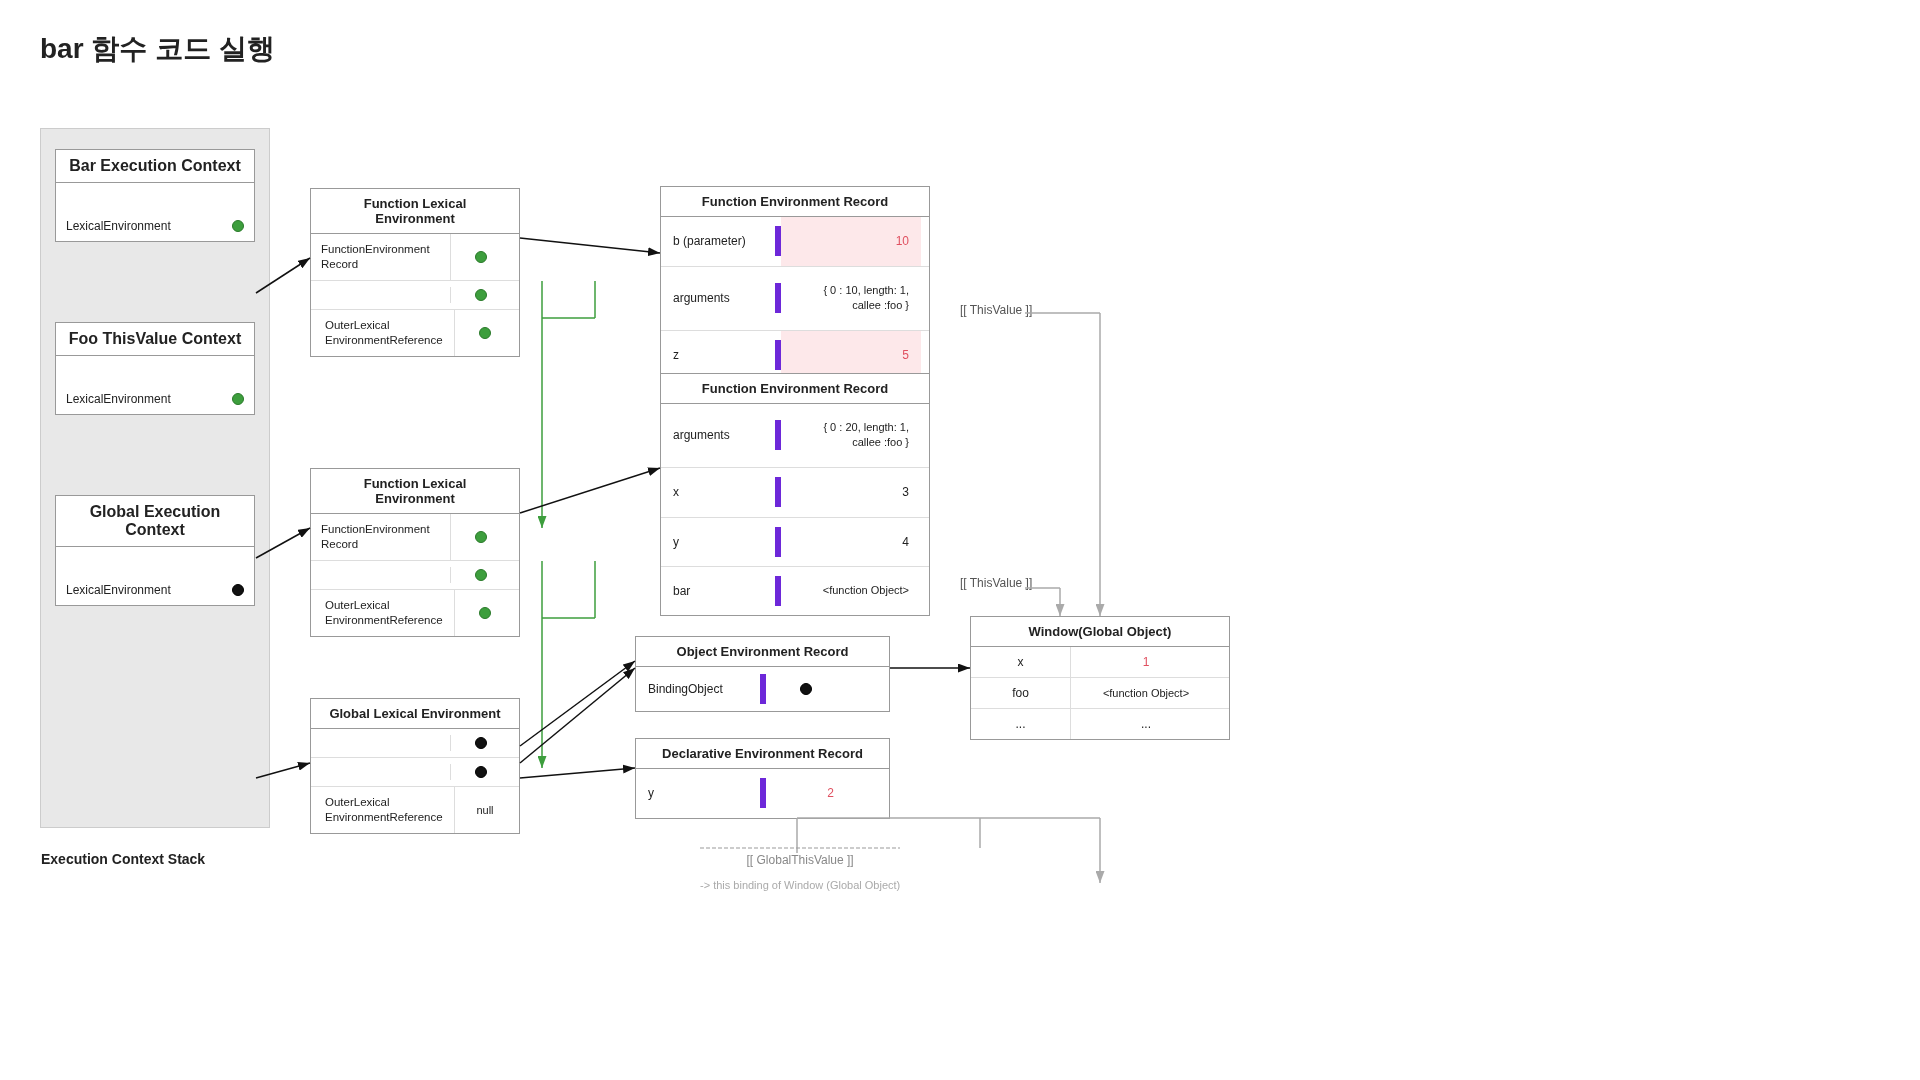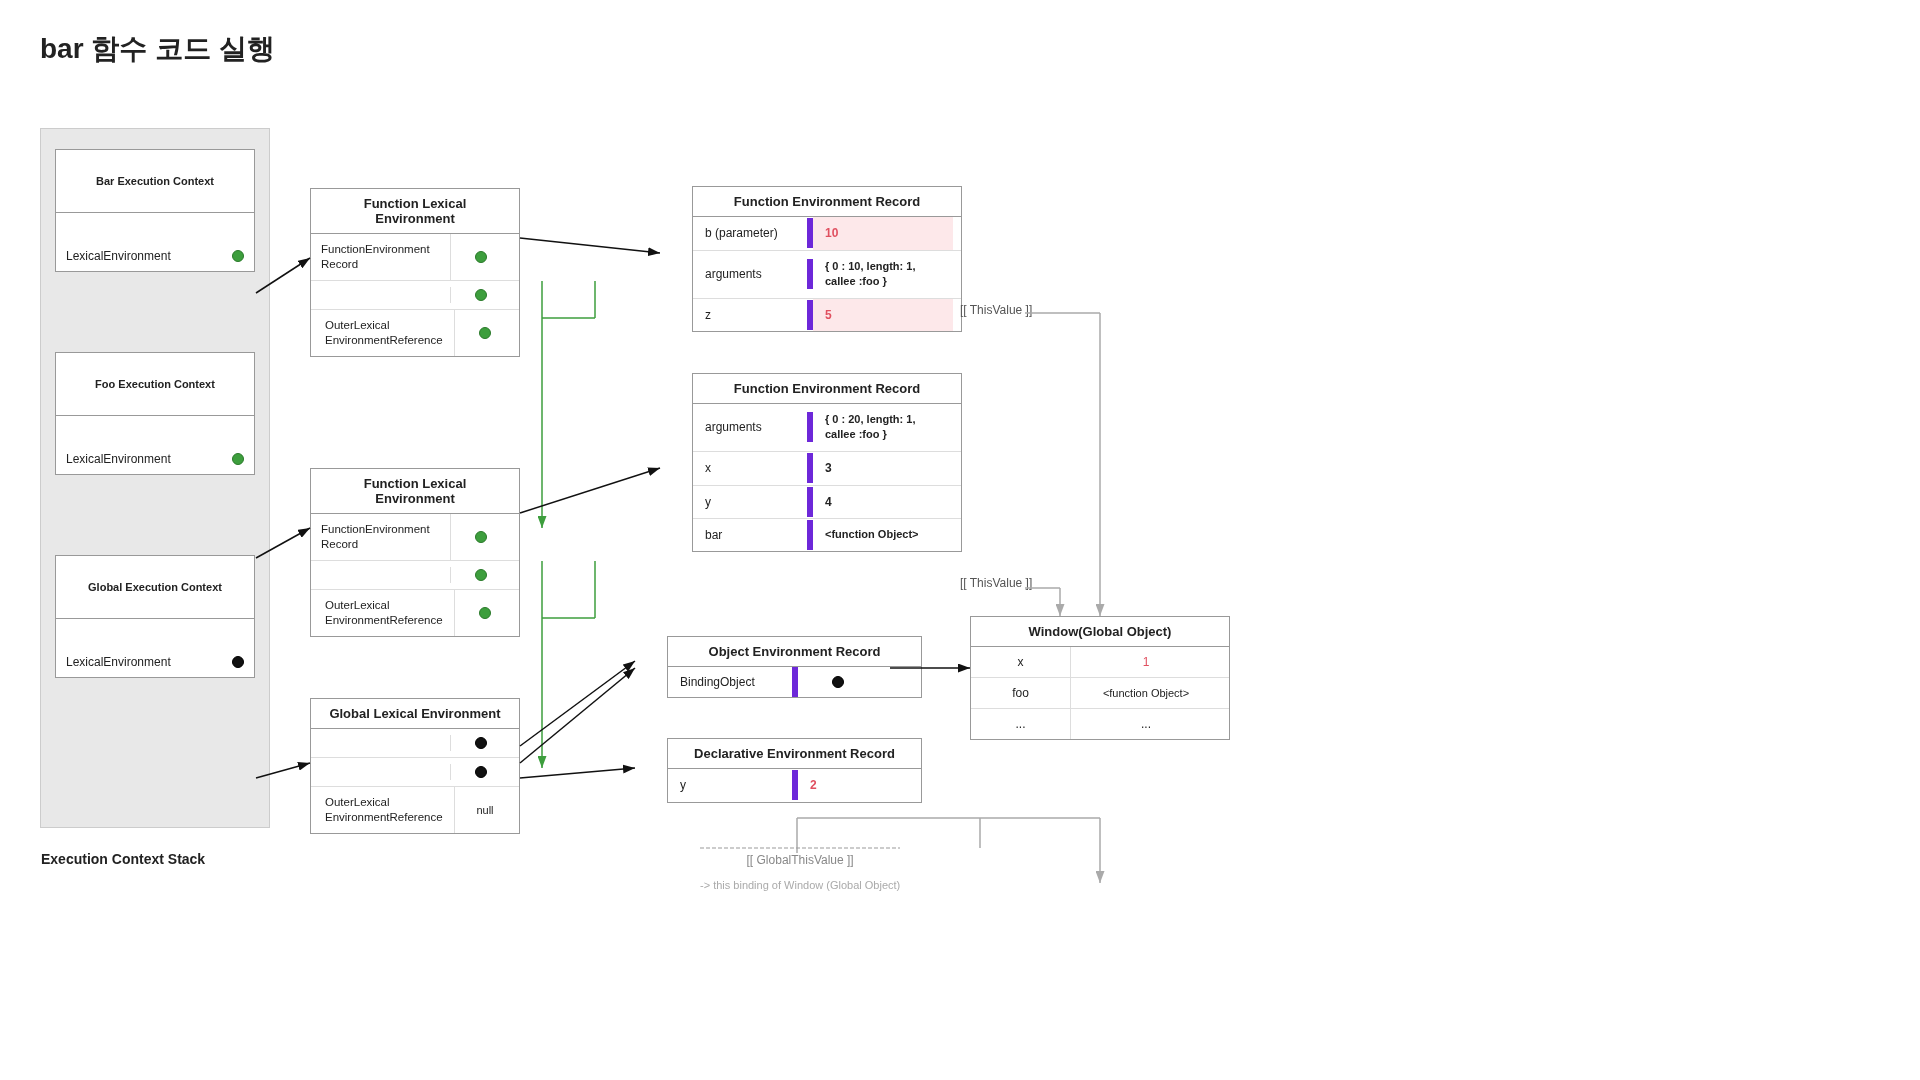--- a/index.html
+++ b/index.html
@@ -41,22 +41,22 @@
     }
 
     .ec-box {
       background: #fff;
       border: 1.5px solid #999;
       padding: 0;
     }
 
     .ec-box-title {
       font-weight: 700;
-      font-size: 11px;
-      padding: 25px 10px;
+      font-size: 16px;
+      padding: 7px 10px;
       border-bottom: 1px solid #999;
       text-align: center;
     }
 
     .ec-box-row {
       display: flex;
       align-items: center;
       padding: 8px 10px;
       gap: 8px;
       margin-top: 28px;
@@ -123,21 +123,20 @@
       justify-content: center;
       padding: 8px 10px;
       width: 60px;
     }
 
     
     .env-record-box {
       position: absolute;
       border: 1.5px solid #999;
       background: #fff;
-      margin-left: 32px;
     }
 
     .env-record-title {
       font-weight: 700;
       font-size: 13px;
       padding: 7px 12px;
       border-bottom: 1px solid #999;
       text-align: center;
     }
 
@@ -151,25 +150,24 @@
     .env-record-key {
       font-size: 12px;
       padding: 8px 12px;
       width: 120px;
       border-right: 6px solid #6d28d9;
       text-align: left;
     }
 
     .env-record-val {
       font-size: 12px;
-      padding: 8px 12px;
+      padding: 16px 12px;
       width: 140px;
-      text-align: left;
+      text-align: right;
       line-height: 1.4;
-      font-weight: bold;
     }
 
     .val-pink { color: #e05060; background: #fde8ea; }
     .val-orange { color: #e05060; }
 
     
     .window-box {
       position: absolute;
       border: 1.5px solid #999;
       background: #fff;
@@ -239,21 +237,21 @@
 
     <div class="ec-box">
       <div class="ec-box-title">Bar Execution Context</div>
       <div class="ec-box-row">
         <div class="ec-box-label">LexicalEnvironment</div>
         <div class="dot dot-green"></div>
       </div>
     </div>
 
     <div class="ec-box">
-      <div class="ec-box-title">Foo Execution Context</div>
+      <div class="ec-box-title">Foo ThisValue Context</div>
       <div class="ec-box-row">
         <div class="ec-box-label">LexicalEnvironment</div>
         <div class="dot dot-green"></div>
       </div>
     </div>
 
     <div class="ec-box">
       <div class="ec-box-title">Global Execution Context</div>
       <div class="ec-box-row">
         <div class="ec-box-label">LexicalEnvironment</div>

